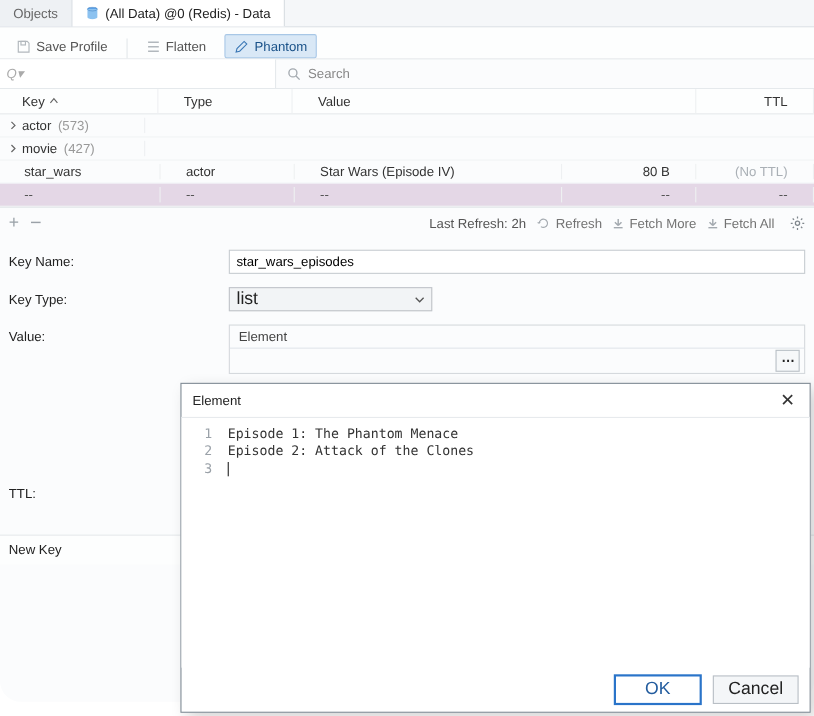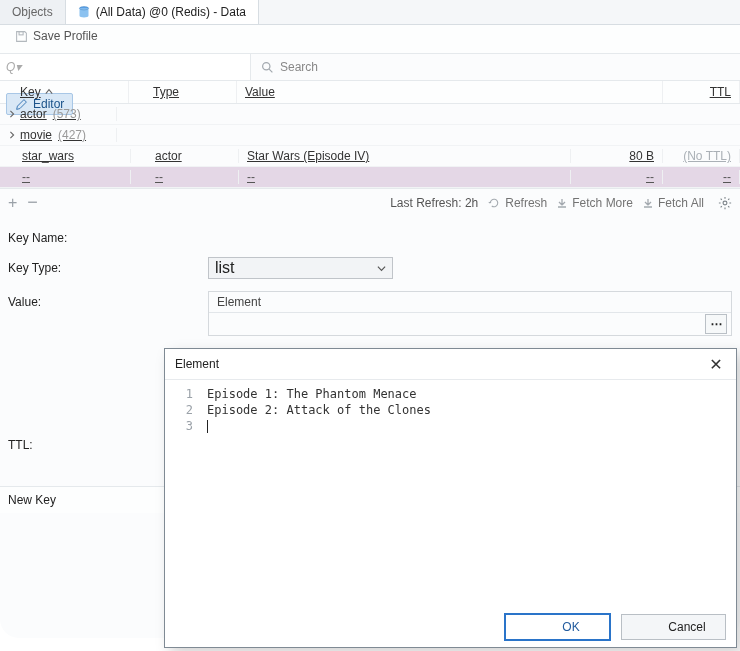--- a/index.html
+++ b/index.html
@@ -2,33 +2,33 @@
 <html><head>
 <meta charset="utf-8">
 <style>
   html,body{margin:0;padding:0;font-family:"Segoe UI",Tahoma,sans-serif;font-size:12px;color:#222;background:#fff;height:651px;width:740px;overflow:hidden;}
   .window{width:740px;height:638px;position:relative;background:#fbfcfd;border-radius:19px;}
   .tabs{display:flex;height:24px;border-bottom:1px solid #d7dde2;background:#f5f7f9;}
   .tab{display:flex;align-items:center;padding:0 12px;gap:6px;border-right:1px solid #d7dde2;cursor:default;}
   .tab.inactive{background:#eef1f4;color:#666;}
   .tab.active{background:#fff;}
   .tab .db-icon{width:12px;height:12px;}
-  .toolbar{display:flex;align-items:flex-start;height:28px;gap:8px;padding:0 6px;border-bottom:1px solid #e5e9ec;background:#fdfefe;flex-direction:column;}
+  .toolbar{display:flex;align-items:flex-end;height:28px;gap:8px;padding:0 6px;border-bottom:1px solid #e5e9ec;background:#fdfefe;}
   .tb-btn{display:flex;align-items:center;gap:5px;padding:3px 8px;border:1px solid transparent;border-radius:2px;color:#555;}
   .tb-btn.active{background:#d9e8f6;border-color:#a8c7e6;color:#1a5289;}
   .tb-btn svg{width:13px;height:13px;}
   .searchbar{display:flex;align-items:center;height:26px;border-bottom:1px solid #e5e9ec;}
   .search-input{flex:0 0 238px;border:none;border-right:1px solid #e5e9ec;padding:0 6px;height:100%;font-size:12px;outline:none;}
   .search-input::placeholder{color:#aaa;font-style:italic;}
   .search-btn{display:flex;align-items:center;gap:6px;padding:0 10px;color:#888;}
   .grid-head{display:flex;height:22px;border-bottom:1px solid #e5e9ec;background:#fdfefe;}
-  .col{display:flex;align-items:center;padding:0 8px;border-right:1px solid #eef0f2;color:#333;text-decoration:underline;}
+  .col{display:flex;align-items:center;padding:0 23px;border-right:1px solid #eef0f2;color:#333;}
   .col.sort svg{width:8px;height:8px;margin-left:4px;}
   .c-key{flex:0 0 100px;padding-left:20px;}
-  .c-type{flex:0 0 75px;margin-left:16px;}
+  .c-type{flex:0 0 75px;}
   .c-value{flex:1 1 auto;}
   .c-size{flex:0 0 75px;justify-content:flex-end;}
   .c-ttl{flex:0 0 60px;justify-content:flex-end;}
   .grid-body{}
   .grid-row{display:flex;height:20px;align-items:center;border-bottom:1px solid #f1f3f5;}
   .grid-row .c-key{display:flex;align-items:center;gap:4px;padding-left:8px;}
   .grid-row .chev{width:8px;height:8px;color:#666;}
   .paren{color:#999;margin-left:2px;}
   .grid-row.leaf .c-key{padding-left:22px;}
   .grid-row.highlight{background:#e4d7e6;}
@@ -52,21 +52,21 @@
   .bottom-bar{position:absolute;bottom:125px;left:0;right:0;height:26px;border-top:1px solid #e5e9ec;padding:0 8px;display:flex;align-items:center;background:#fdfefe;}
   
   .modal{position:absolute;left:164px;top:348px;width:571px;height:298px;border:1px solid #7f8a94;background:#fff;box-shadow:6px 6px 14px rgba(0,0,0,0.18);display:flex;flex-direction:column;}
   .modal-title{height:30px;display:flex;align-items:center;padding:0 10px;justify-content:space-between;}
   .modal-title .close{font-size:16px;color:#333;width:20px;text-align:center;}
   .editor{flex:1;display:flex;font-family:Consolas,Menlo,monospace;font-size:12px;line-height:16px;border-top:1px solid #e7eaed;background:#fff;}
   .gutter{width:28px;text-align:right;color:#9aa1a8;padding:6px 6px 0 0;user-select:none;}
   .code{flex:1;padding:6px 0 0 8px;white-space:pre;color:#333;}
   .cursor{display:inline-block;width:1px;height:13px;background:#222;vertical-align:text-bottom;}
   .modal-footer{height:40px;display:flex;align-items:center;justify-content:flex-end;gap:10px;padding:0 10px;}
-  .btn{min-width:76px;height:24px;border:1px solid #b9bfc5;background:#f4f6f8;display:flex;align-items:center;justify-content:center;font-size:12px;padding-left:27px;}
+  .btn{min-width:76px;height:24px;border:1px solid #b9bfc5;background:#f4f6f8;display:flex;align-items:center;justify-content:center;font-size:16px;}
   .btn.primary{border:2px solid #2a74c9;background:#fff;color:#235c9e;}
 </style>
 </head>
 <body>
 
 <div class="window">
 
   <div class="tabs">
     <div class="tab inactive">
       <span>Objects</span>
@@ -93,21 +93,21 @@
     <div class="tb-btn">
       <svg viewBox="0 0 16 16">
           <path d="M2 3h12M2 8h12M2 13h12" stroke="#b2b8bd" stroke-width="1.6"></path>
         </svg>
       <span>Flatten</span>
     </div>
     <div class="tb-btn active">
       <svg viewBox="0 0 16 16">
           <path d="M2 14l1-4 8-8 3 3-8 8-4 1z" fill="none" stroke="#3a77b5" stroke-width="1.2"></path>
         </svg>
-      <span>Editor</span>
+      <span>Phantom</span>
     </div>
   </div>
 
   <div class="searchbar">
     <input class="search-input" placeholder="Q▾" style="">
     <div class="search-btn">
       <svg width="13" height="13" viewBox="0 0 16 16">
           <circle cx="6.5" cy="6.5" r="4.5" fill="none" stroke="#a3a9af" stroke-width="1.5"></circle>
           <path d="M10 10l4 4" stroke="#a3a9af" stroke-width="1.5"></path>
         </svg>
@@ -223,20 +223,23 @@
     </div>
     <svg width="14" height="14" viewBox="0 0 16 16" style="margin-left:4px">
         <circle cx="8" cy="8" r="2.2" fill="none" stroke="#7f868c" stroke-width="1.3"></circle>
         <path d="M8 1v2M8 13v2M1 8h2M13 8h2M3 3l1.4 1.4M11.6 11.6L13 13M13 3l-1.4 1.4M4.4 11.6L3 13" stroke="#7f868c" stroke-width="1.3"></path>
       </svg>
   </div>
 
   <div class="form">
     <div class="form-row">
       <div class="form-label">Key Name:</div>
+      <div class="form-field">
+        <input class="text-input" value="star_wars_episodes" style="">
+      </div>
     </div>
     <div class="form-row">
       <div class="form-label">Key Type:</div>
       <div class="form-field">
         <div class="select">
           <span>list</span>
           <svg width="9" height="9" viewBox="0 0 10 10">
               <path d="M1 3l4 4 4-4" fill="none" stroke="#555" stroke-width="1.3"></path>
             </svg>
         </div>

